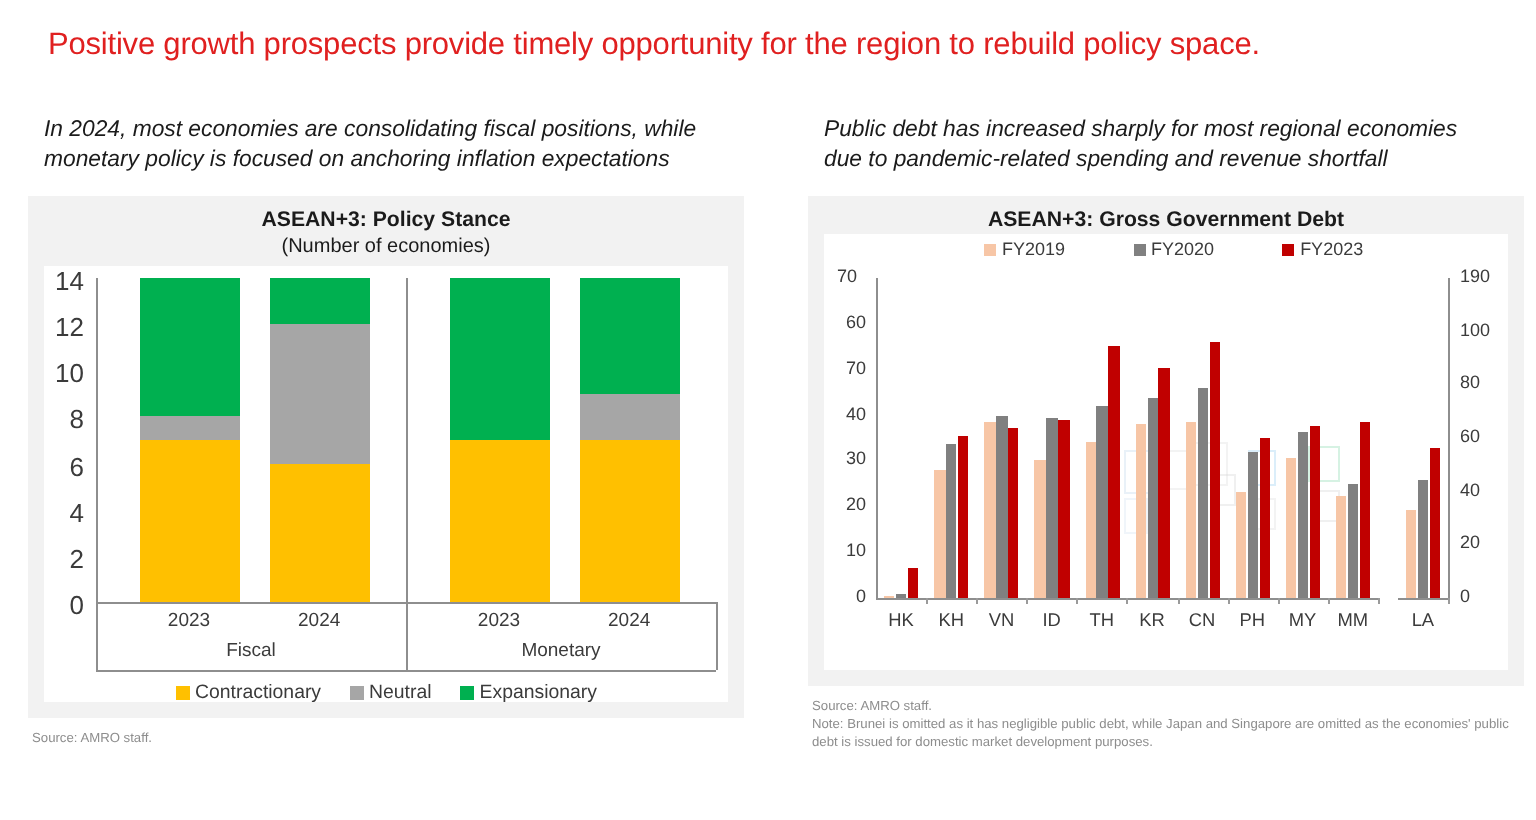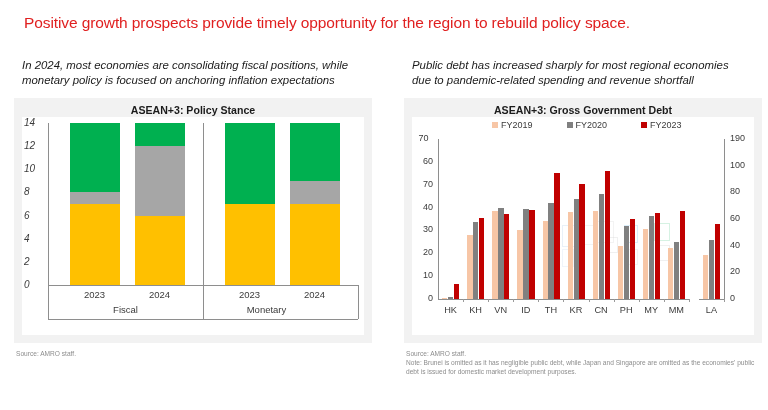--- a/index.html
+++ b/index.html
@@ -29,21 +29,21 @@
     position:relative;
   }
   .panel-title{ text-align:center; font-weight:bold; font-size:10.6px; color:#1b1b1b; line-height:13px;}
   .panel-sub{ text-align:center; font-size:10px; color:#1b1b1b; line-height:13px; margin-bottom:3px;}
   .plot{ background:#ffffff; position:relative; }
   .src{ font-size:6.6px; color:#8d8d8d; line-height:9px; margin-top:6px; margin-left:2px;}
   .src .note{ display:block; }
 
   
   #leftPlot{ height:218px; }
-  .l-ytick{ position:absolute; font-size:10px; color:#3b3b3b; text-align:left; width:18px;font-style:italic;}
+  .l-ytick{ position:absolute; font-size:13px; color:#3b3b3b; text-align:right; width:18px;}
   .l-axis-v{ position:absolute; background:#8e8e8e; width:1px;}
   .l-axis-h{ position:absolute; background:#8e8e8e; height:1px;}
   .bar-col{ position:absolute; bottom:0; }
   .seg{ position:absolute; left:0; width:100%; }
   .seg.contr{ background:#ffc000; }
   .seg.neut{ background:#a6a6a6; }
   .seg.exp{ background:#00b050; }
   .cat-lbl{ position:absolute; font-size:9.5px; color:#3b3b3b; text-align:center;}
   .grp-lbl{ position:absolute; font-size:9.5px; color:#3b3b3b; text-align:center;}
   .legend{ position:absolute; left:0; right:0; display:flex; justify-content:center; gap:14px; font-size:9.7px; color:#3b3b3b;}
@@ -68,20 +68,21 @@
 </head>
 <body>
 
 <div class="slide-title">Positive growth prospects provide timely opportunity for the region to rebuild policy space.</div>
 
 <div class="col col-left">
   <div class="subhead">In 2024, most economies are consolidating fiscal positions, while monetary policy is focused on anchoring inflation expectations</div>
 
   <div class="panel">
     <div class="panel-title">ASEAN+3: Policy Stance</div>
+    <div class="panel-sub">(Number of economies)</div>
     <div class="plot" id="leftPlot">
         <div class="l-ytick" style="left: 2px; top: 162px;">0</div>
         <div class="l-ytick" style="left: 2px; top: 138.857px;">2</div>
         <div class="l-ytick" style="left: 2px; top: 115.714px;">4</div>
         <div class="l-ytick" style="left: 2px; top: 92.5714px;">6</div>
         <div class="l-ytick" style="left: 2px; top: 69.4286px;">8</div>
         <div class="l-ytick" style="left: 2px; top: 46.2857px;">10</div>
         <div class="l-ytick" style="left: 2px; top: 23.1429px;">12</div>
         <div class="l-ytick" style="left: 2px; top: 0px;">14</div>
         <div class="l-axis-v" style="left: 26px; top: 6px; height: 162px;"></div>
@@ -108,21 +109,26 @@
           <div class="seg exp" style="top: 0px; height: 81px;"></div>
         </div>
         <div class="cat-lbl" style="left: 197.5px; top: 172px; width: 60px;">2023</div>
         <div class="bar-col" style="left: 267.6px; top: 6px; width: 50px; height: 162px;">
           <div class="seg contr" style="top: 81px; height: 81px;"></div>
           <div class="seg neut" style="top: 57.8571px; height: 23.1429px;"></div>
           <div class="seg exp" style="top: 0px; height: 57.8571px;"></div>
         </div>
         <div class="cat-lbl" style="left: 262.6px; top: 172px; width: 60px;">2024</div>
         <div class="grp-lbl" style="left: 26px; width: 155px; top: 187px;">Fiscal</div>
-        <div class="grp-lbl" style="left: 167px; width: 155px; top: 187px;">Monetary</div>
+        <div class="grp-lbl" style="left: 181px; width: 155px; top: 187px;">Monetary</div>
+        <div class="legend" style="top: 208px;">
+          <div><span class="sw" style="background: rgb(255, 192, 0);"></span><i>Contractionary</i></div>
+          <div><span class="sw" style="background: rgb(166, 166, 166);"></span><i>Neutral</i></div>
+          <div><span class="sw" style="background: rgb(0, 176, 80);"></span><i>Expansionary</i></div>
+        </div>
       </div>
   </div>
 
   <div class="src">
     <span>Source: AMRO staff.</span>
   </div>
 </div>
 
 <div class="col col-right">
   <div class="subhead">Public debt has increased sharply for most regional economies due to pandemic-related spending and revenue shortfall</div>

